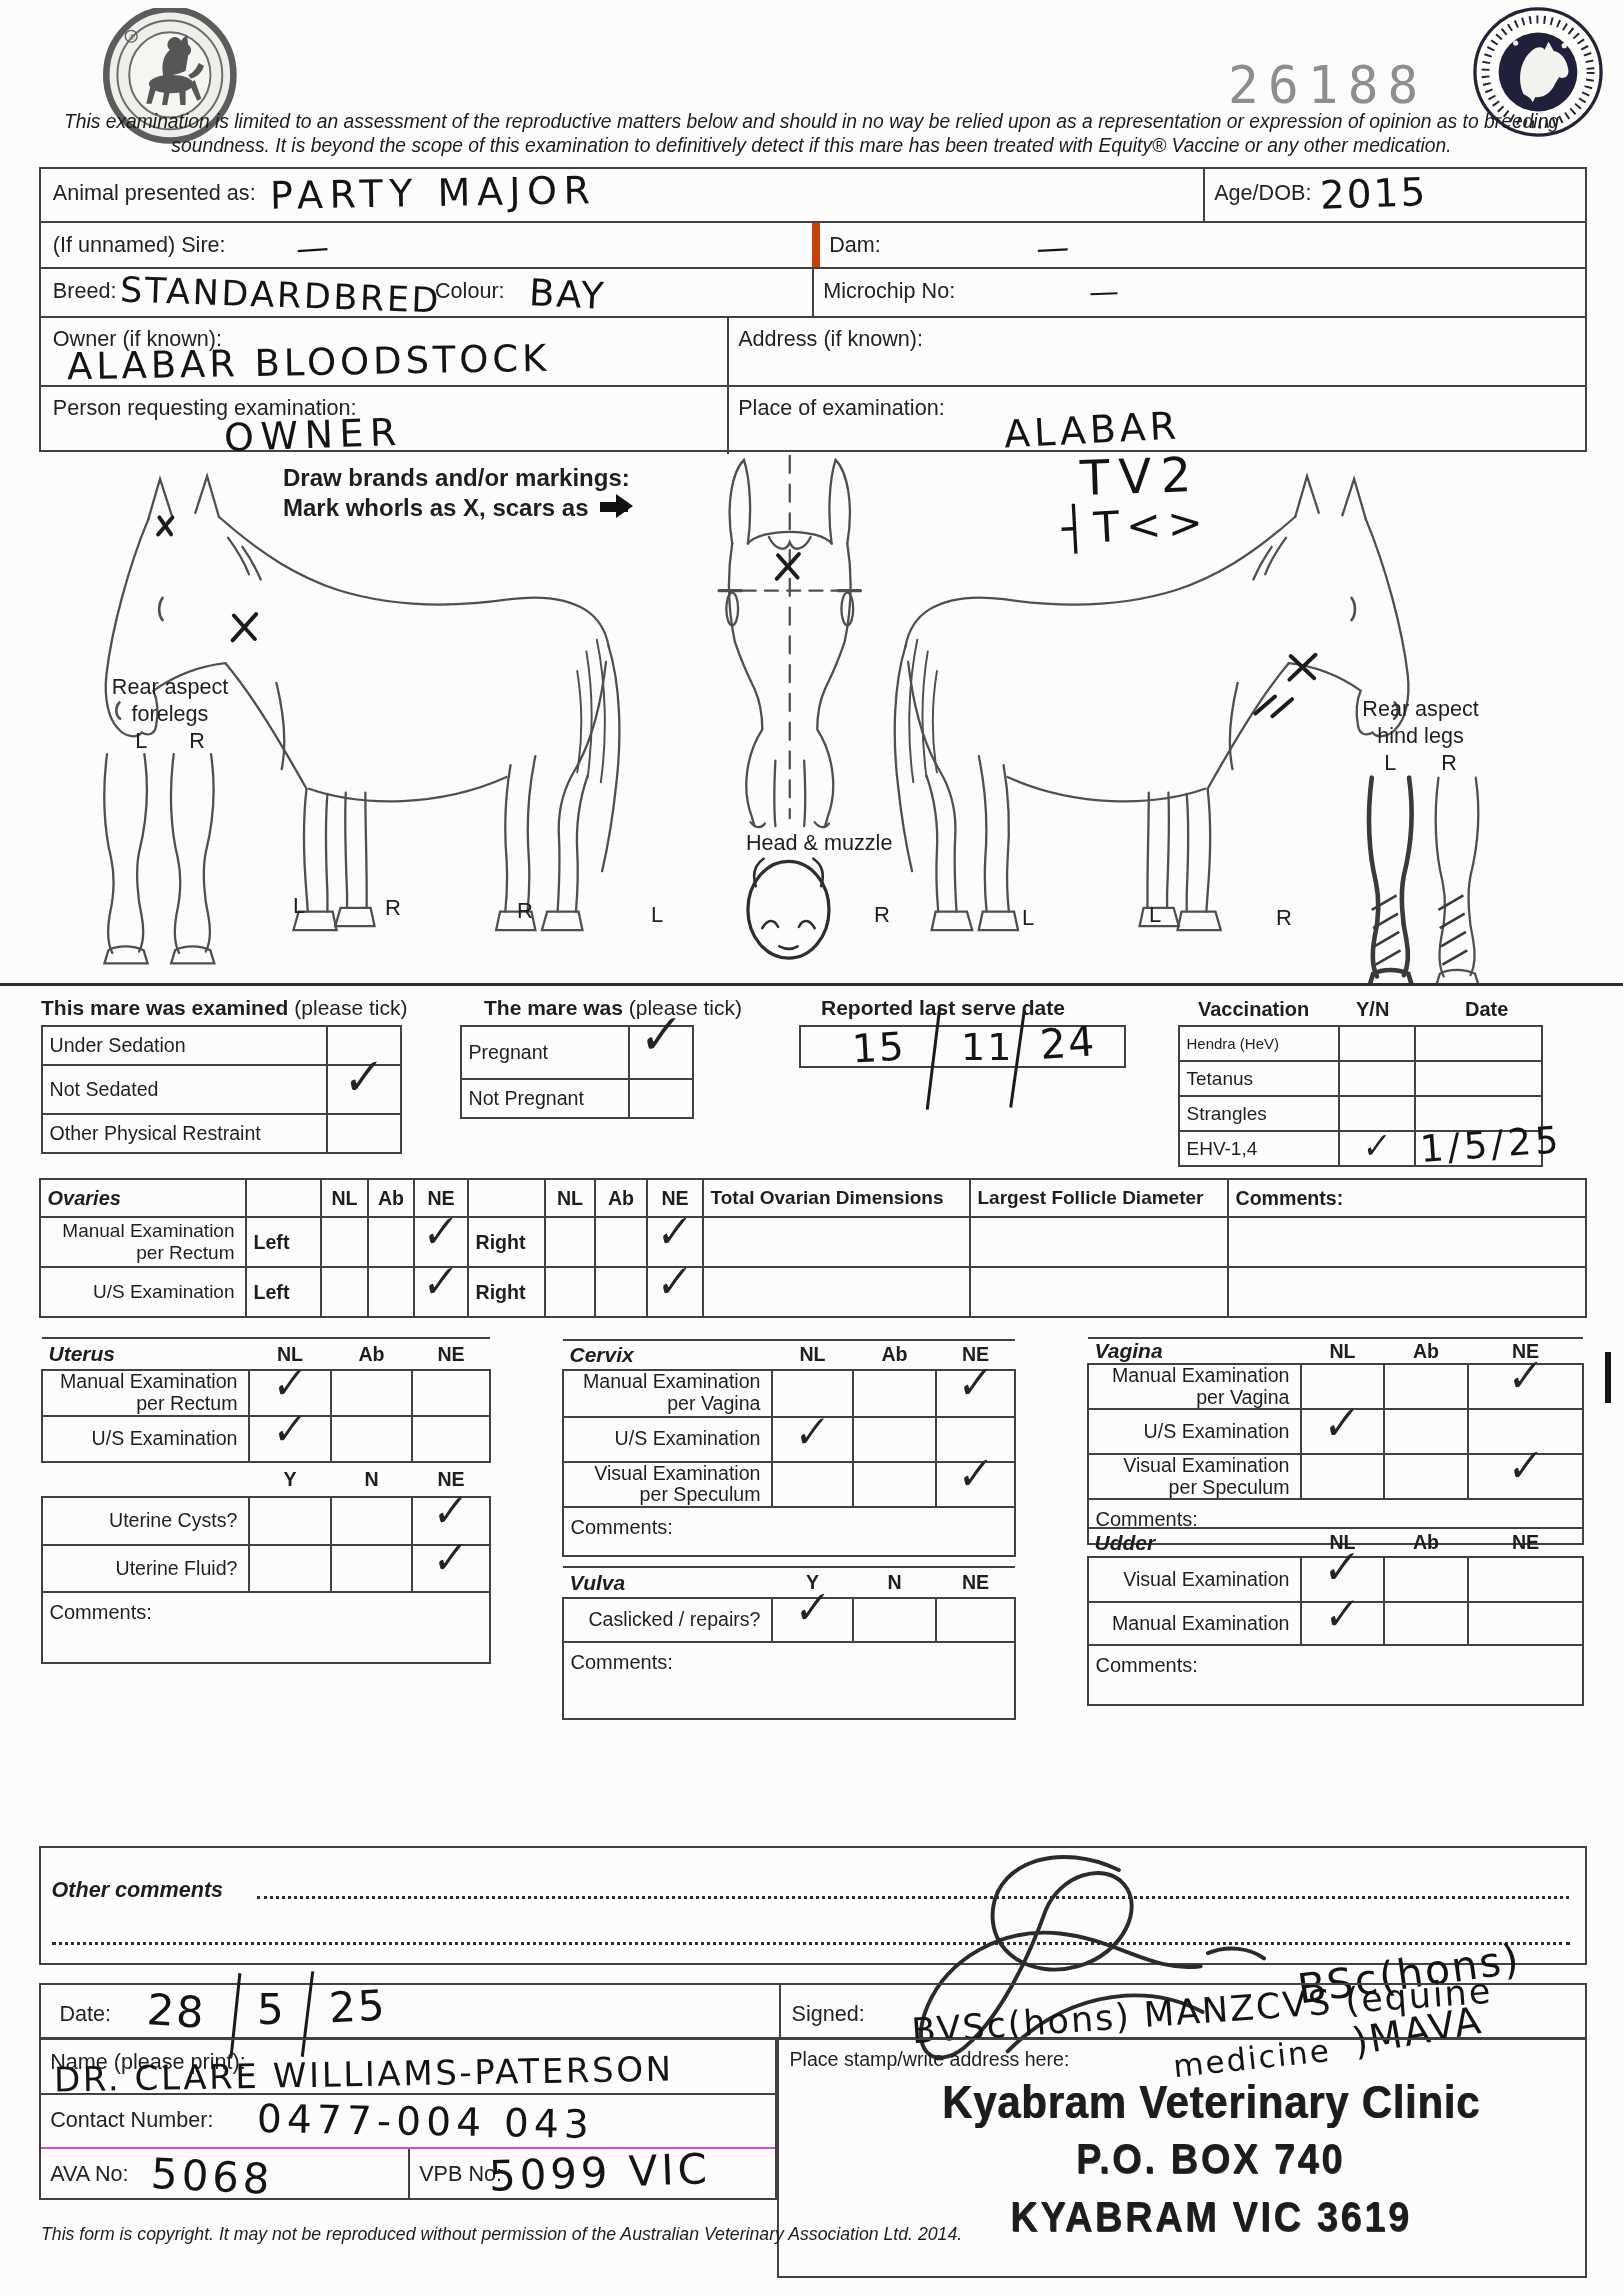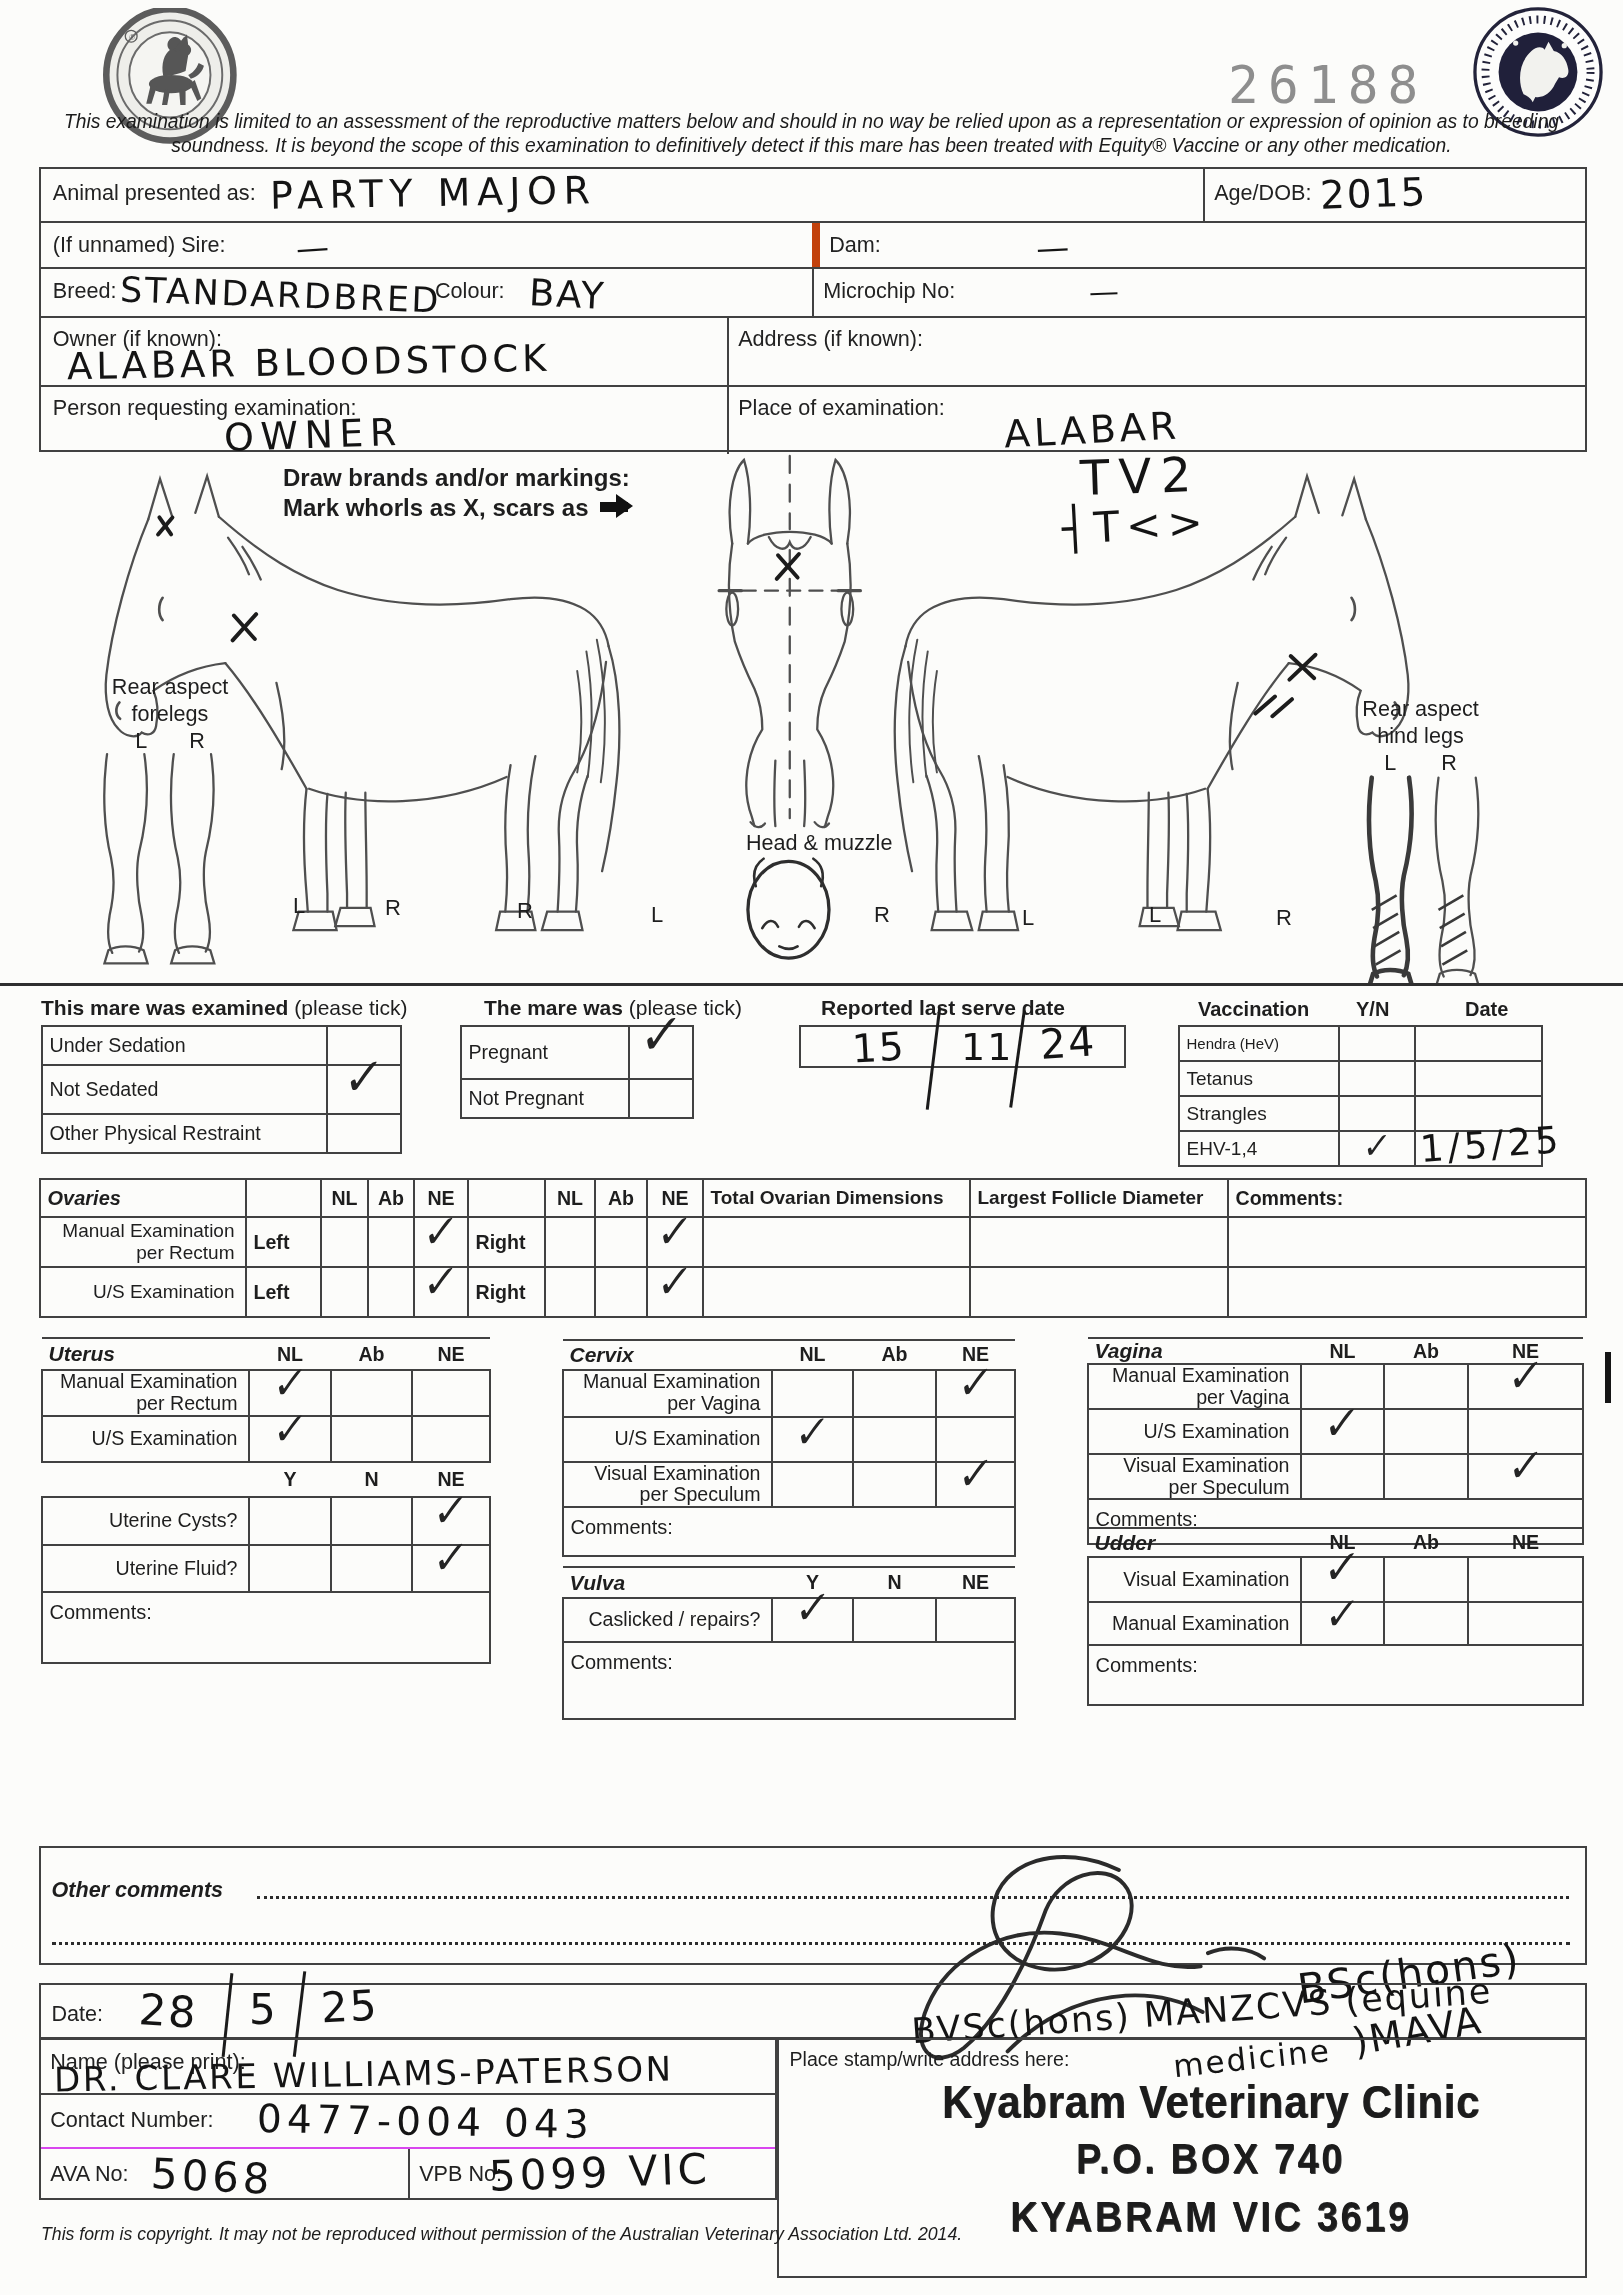--- a/index.html
+++ b/index.html
@@ -599,28 +599,31 @@
   <svg class="abs" style="left:844px;top:1847px" width="517" height="226" viewBox="0 0 790 345">
     <g fill="none" stroke="#2b2b2b" stroke-width="6" stroke-linecap="round">
       <path d="M420 35 C330 -8 238 22 228 92 C218 162 288 202 358 182 C428 162 458 92 428 57 C398 22 330 42 308 97 C283 167 238 262 183 307 C138 342 98 312 128 242 C158 172 240 122 330 132 C420 142 470 192 545 182"></path>
       <path d="M250 312 C300 262 360 232 430 227 C480 224 520 237 548 252"></path>
       <path d="M556 162 C586 150 620 154 642 170"></path>
     </g>
   </svg>
   <span class="hw" style="left:1297px;top:1954px;font-size:41px;transform:rotate(-8deg)">BSc(hons)</span>
 
   <div class="box" style="left:39px;top:1983px;width:1548px;height:56px">
-    <div style="position:absolute;left:0;top:0;width:749px;height:100%;">
+    <div style="position:absolute;left:8px;top:0;width:749px;height:100%;">
       <span class="lbl" style="position:absolute;left:10.5px;top:15.7px">Date:</span>
       <span class="hw" style="left:98px;top:5.2px;font-size:43px;transform:rotate(4deg)">28</span>
       <div class="stroke" style="left:185px;top:-11.8px;height:84px;transform:rotate(6deg)"></div>
       <span class="hw" style="left:208px;top:3.9px;font-size:42px">5</span>
       <div class="stroke" style="left:257px;top:-14.4px;height:86px;transform:rotate(7deg)"></div>
       <span class="hw" style="left:280px;top:1.3px;font-size:42px;transform:rotate(-3deg)">25</span>
     </div>
+    <div style="position:absolute;left:738px;top:0;height:100%;border-left:2px solid #414141;right:0">
+      <span class="lbl" style="position:absolute;left:10.5px;top:15.7px">Signed:</span>
+    </div>
   </div>
   <span class="hw" style="left:911px;top:1994px;font-size:35px;transform:rotate(-4deg)">BVSc(hons) MANZCVS (equine</span>
   <span class="hw" style="left:1173px;top:2043px;font-size:31px;transform:rotate(-6deg)">medicine</span>
   <span class="hw" style="left:1352px;top:2012px;font-size:38px;transform:rotate(-10deg)">)MAVA</span>
 
   <div class="box" style="left:39px;top:2038px;width:738px;height:162px">
     <div style="position:relative;height:53px">
       <span class="lbl" style="position:absolute;left:9.2px;top:9.2px">Name (please print):</span>
       <span class="hw" style="left:13px;top:17px;font-size:34px;letter-spacing:2.6px;transform:rotate(-1deg);z-index:2">DR. CLARE WILLIAMS-PATERSON</span>
     </div>

